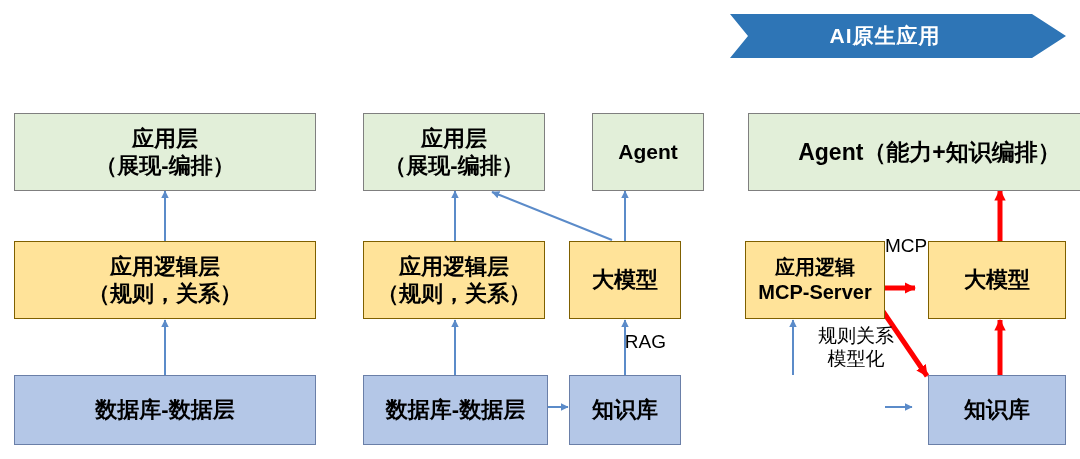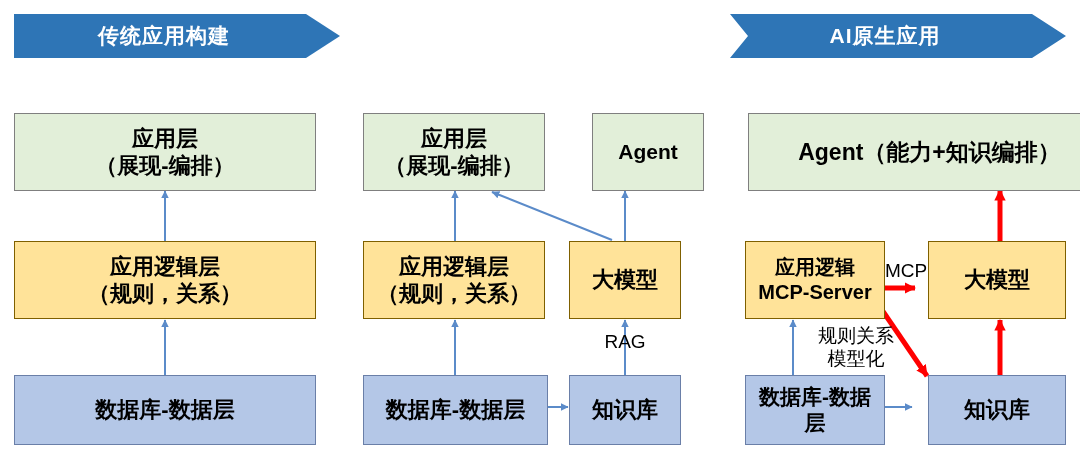--- a/index.html
+++ b/index.html
@@ -80,21 +80,20 @@
     width: 1080px;
     height: 459px;
     pointer-events: none;
   }
 </style>
 </head>
 <body>
 
 <div id="canvas">
 
-  <div class="banner banner-1">传统应用构建</div>
   <div class="banner banner-3">AI原生应用</div>
 
   <svg class="wires" viewBox="0 0 1080 459" xmlns="http://www.w3.org/2000/svg">
     <defs>
       <marker id="ah-blue" markerWidth="9" markerHeight="9" refX="7.4" refY="4.5" orient="auto" markerUnits="userSpaceOnUse">
         <path d="M0,0.6 L8,4.5 L0,8.4 z" fill="#5b8bc9"></path>
       </marker>
       <marker id="ah-red" markerWidth="13" markerHeight="13" refX="10.5" refY="6.5" orient="auto" markerUnits="userSpaceOnUse">
         <path d="M0,0.8 L11.5,6.5 L0,12.2 z" fill="#ff0000"></path>
       </marker>
@@ -154,27 +153,25 @@
 
   <div class="nodebox fill-green" style="left:363px; top:113px; width:182px; height:78px; font-size:22px;">应用层
 （展现-编排）</div>
   <div class="nodebox fill-green" style="left:592px; top:113px; width:112px; height:78px; font-size:21px;">Agent</div>
   <div class="nodebox fill-yellow" style="left:363px; top:241px; width:182px; height:78px; font-size:22px;">应用逻辑层
 （规则，关系）</div>
   <div class="nodebox fill-yellow" style="left:569px; top:241px; width:112px; height:78px; font-size:22px;">大模型</div>
   <div class="nodebox fill-blue" style="left:363px; top:375px; width:185px; height:70px; font-size:22px;">数据库-数据层</div>
   <div class="nodebox fill-blue" style="left:569px; top:375px; width:112px; height:70px; font-size:22px;">知识库</div>
 
-  <div class="edge-label" style="left:584px; top:331px; width:82px;">RAG</div>
+  <div class="edge-label" style="left:584px; top:331px; width:82px;text-align:right;">RAG</div>
 
   <div class="nodebox fill-green" style="left:748px; top:113px; width:363px; height:78px; font-size:23px;">Agent（能力+知识编排）</div>
   <div class="nodebox fill-yellow" style="left:745px; top:241px; width:140px; height:78px; font-size:20px;">应用逻辑
 MCP-Server</div>
   <div class="nodebox fill-yellow" style="left:928px; top:241px; width:138px; height:78px; font-size:22px;">大模型</div>
-  <div class="nodebox fill-blue" style="left:745px; top:375px; width:140px; height:70px; font-size:21px;">数据库-数据
-层</div>
   <div class="nodebox fill-blue" style="left:928px; top:375px; width:138px; height:70px; font-size:22px;">知识库</div>
 
-  <div class="edge-label" style="left:885px; top:260px; width:62px; text-align:left;">MCP</div>
+  <div class="edge-label" style="left:885px; top:235px; width:62px; text-align:left;">MCP</div>
   <div class="edge-label" style="left:808px; top:325px; width:96px;">规则关系
 模型化</div>
 
 </div>
 
 </body></html>

